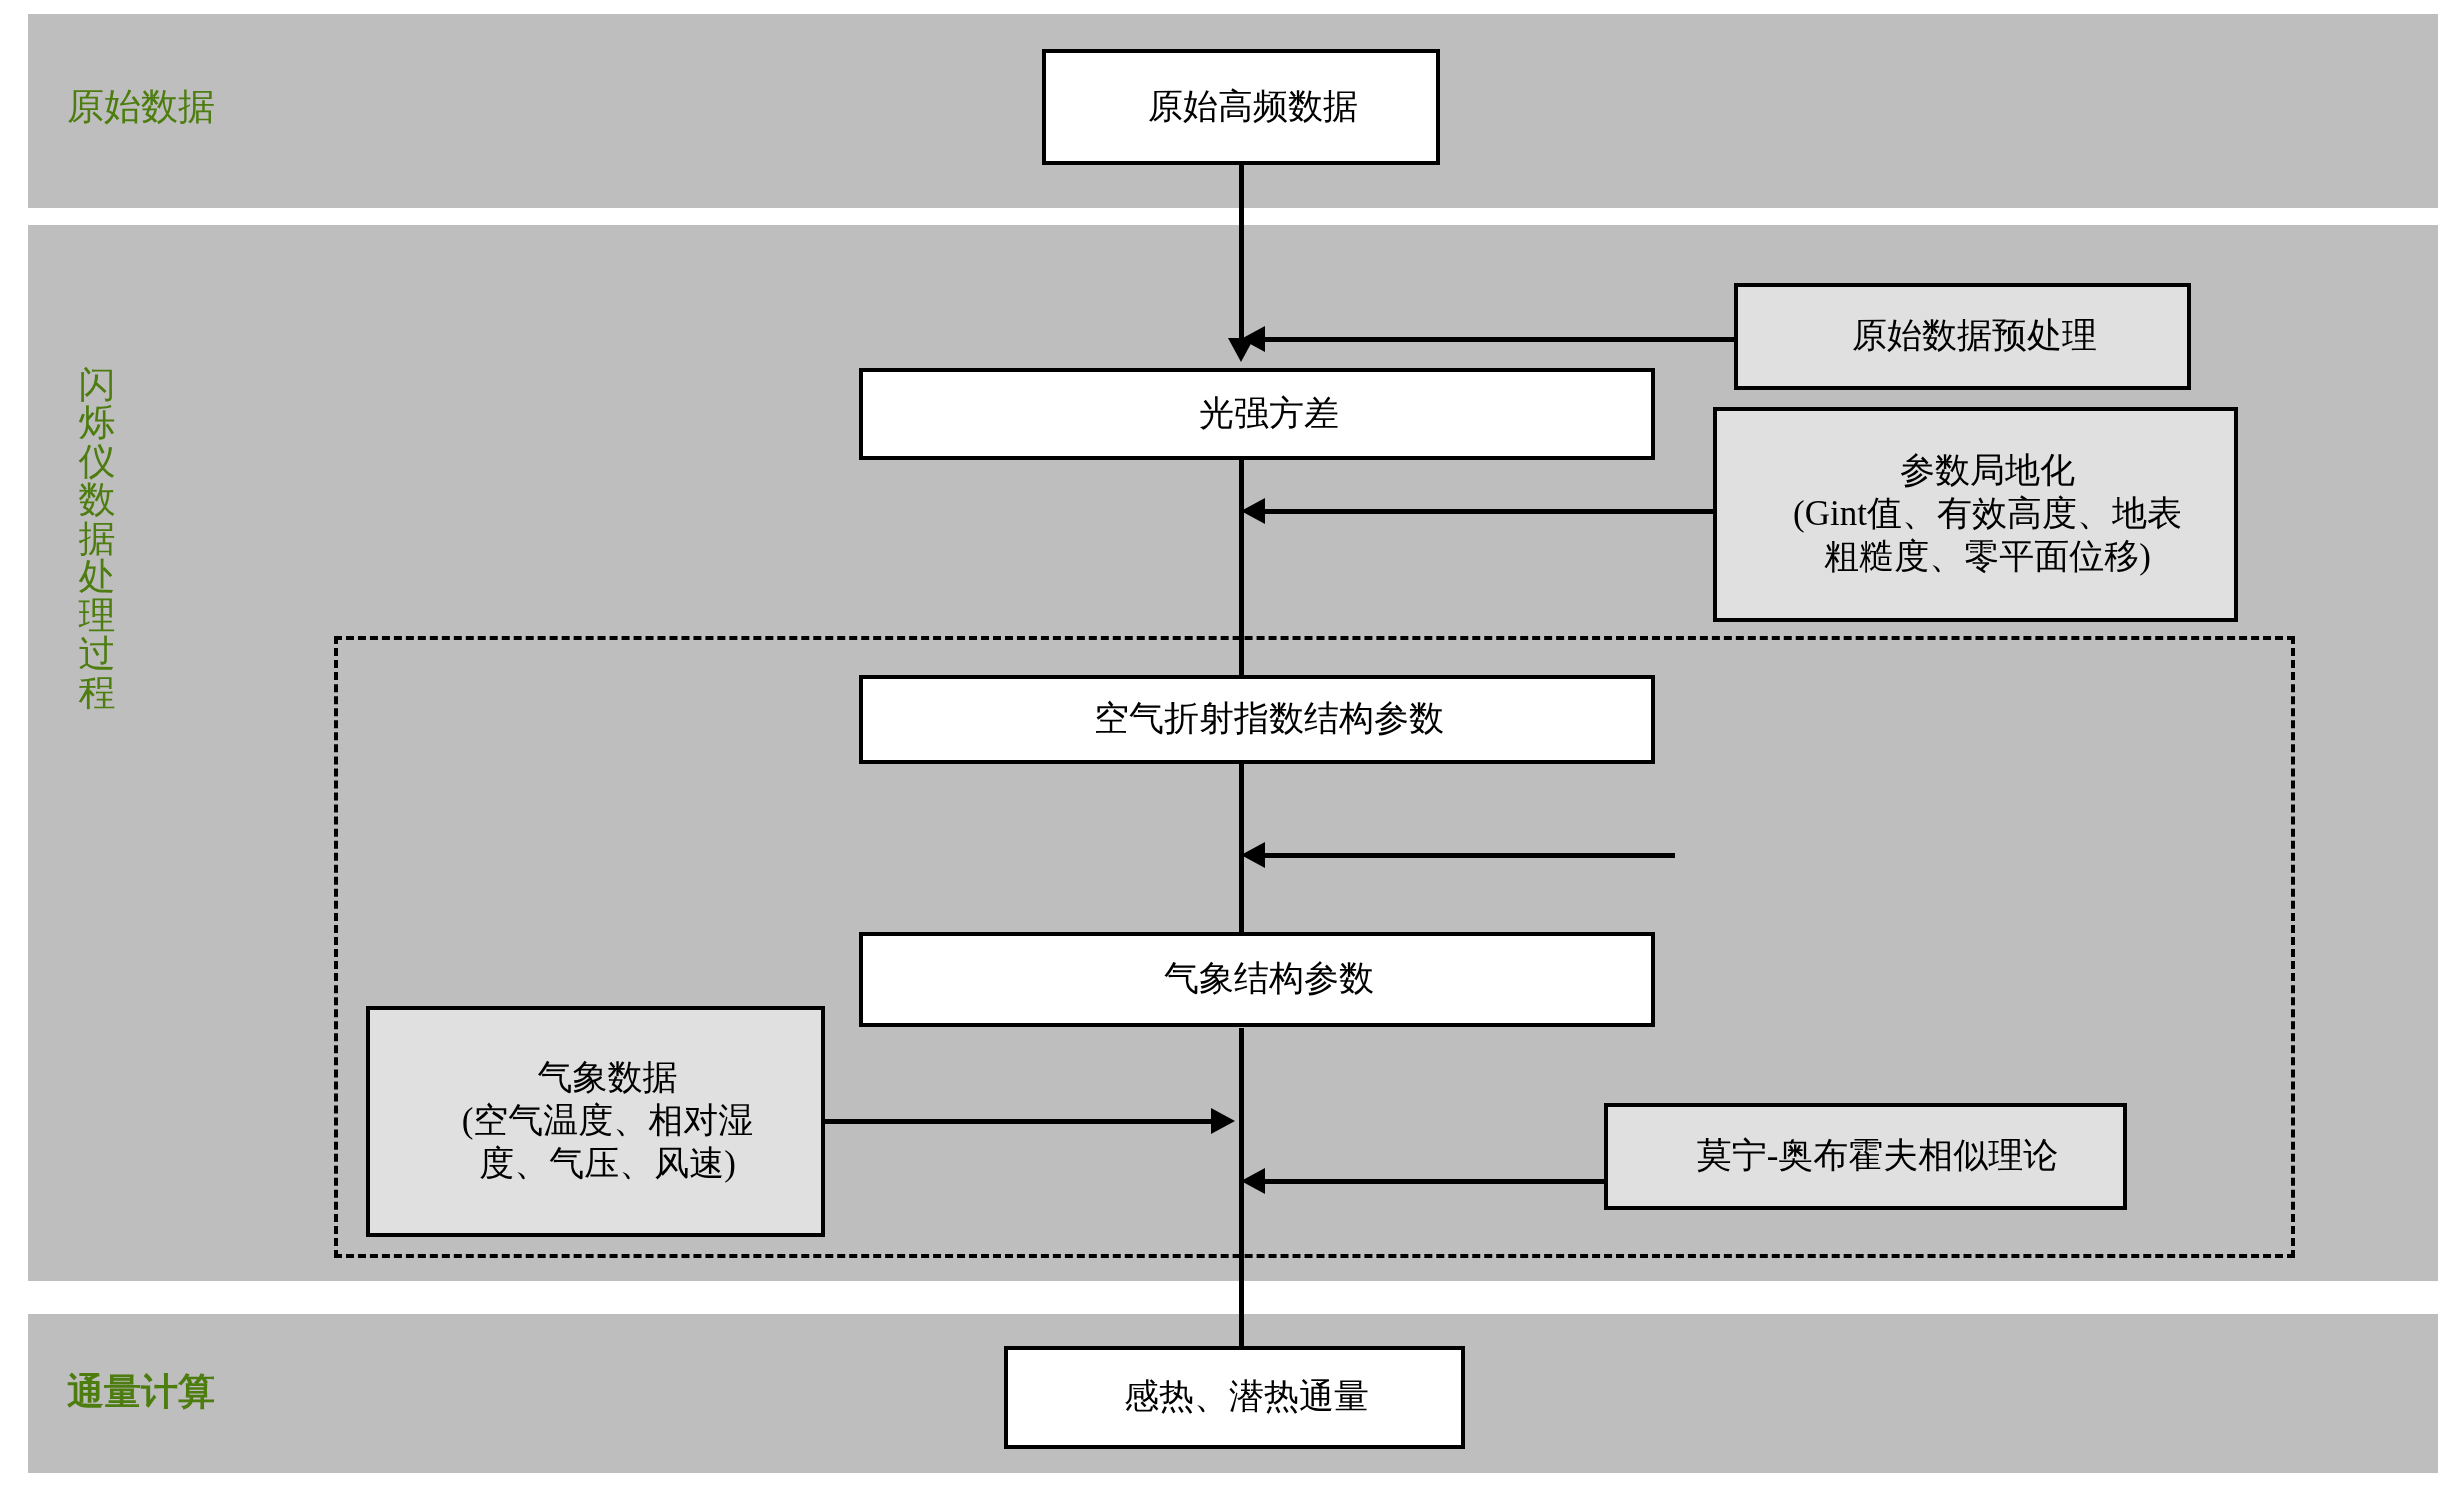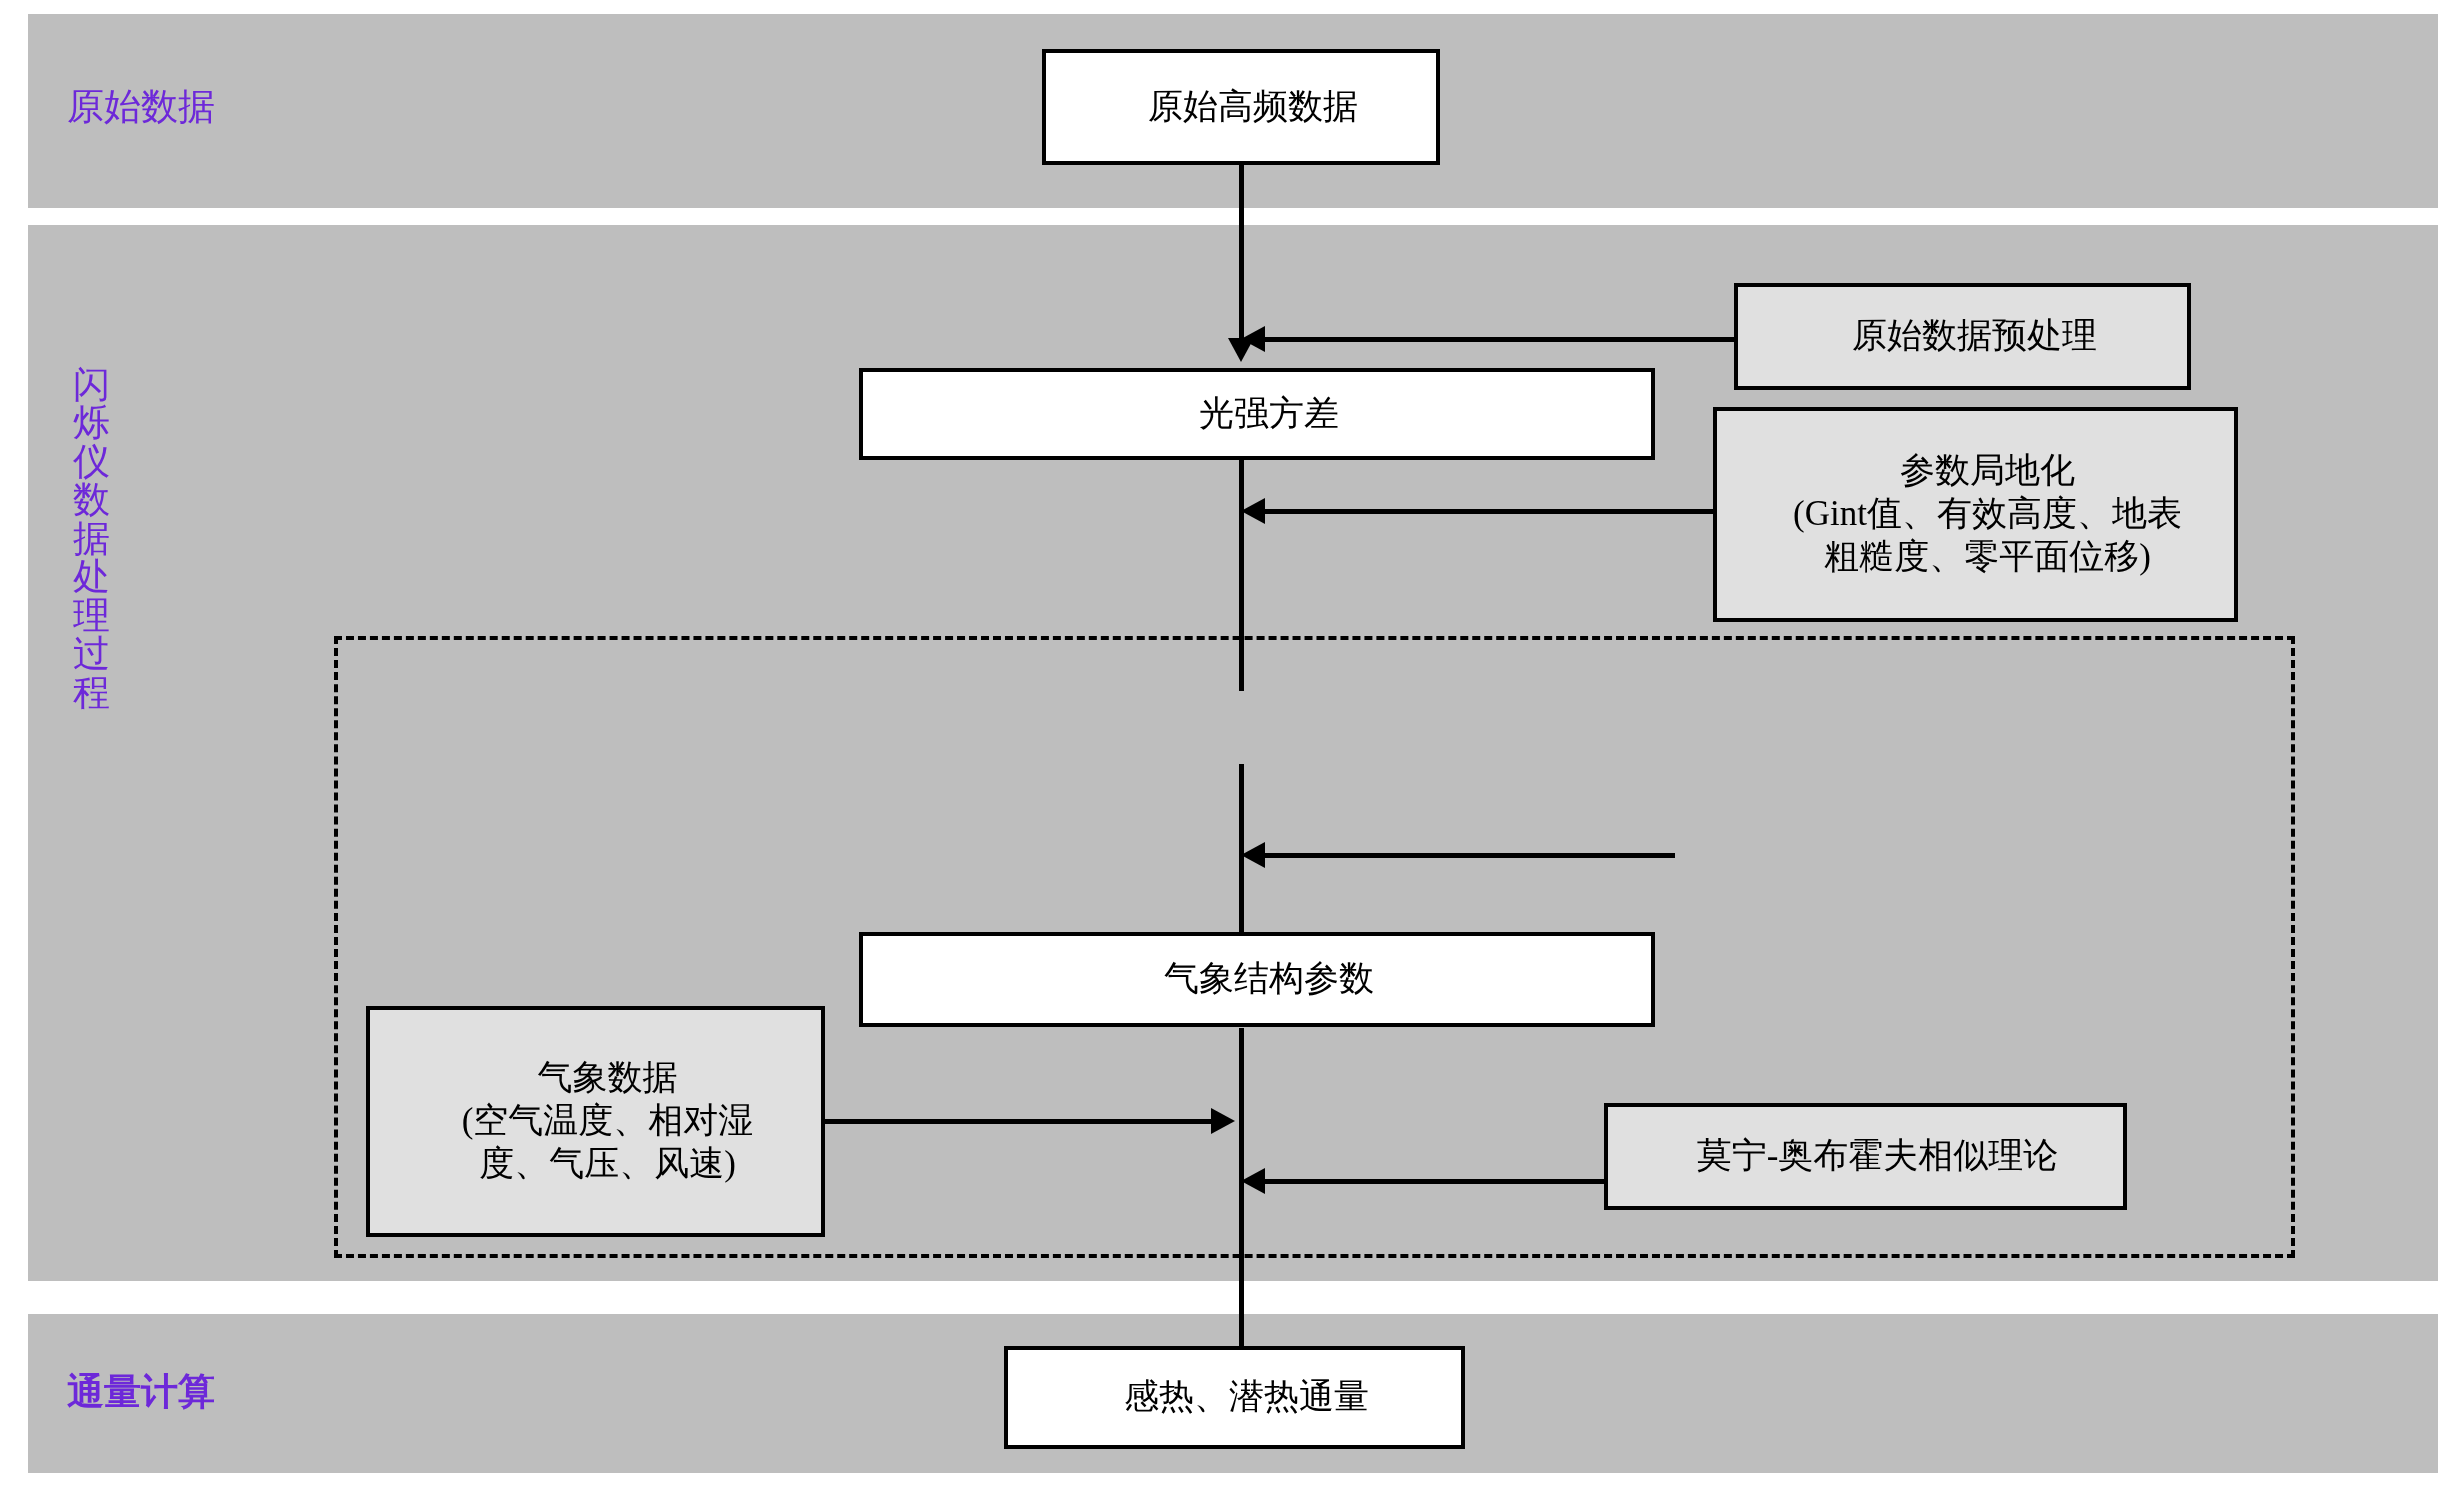--- a/index.html
+++ b/index.html
@@ -20,26 +20,26 @@
 
   
   .band {
     position: absolute;
     background: #bebebe;
   }
 
   
   .stage-label {
     position: absolute;
-    color: #6d28d9;
+    color: #4d7c0f;
     font-size: 37px;
     line-height: 1.04;
     letter-spacing: 0;
     white-space: pre-line;
-    text-align: left;
+    text-align: center;
   }
   .stage-label.horiz {
     white-space: nowrap;
   }
 
   
   .node {
     position: absolute;
     box-sizing: border-box;
     border: 4px solid #000000;
@@ -143,20 +143,23 @@
   <div class="arrow-left" style="left:1241px; top:1168px;"></div>
 
   <div class="node white" style="left:1042px; top:49px; width:398px; height:116px;">
     <span class="txt">原始高频数据</span>
   </div>
 
   <div class="node white" style="left:859px; top:368px; width:796px; height:92px;">
     <span class="txt">光强方差</span>
   </div>
 
+  <div class="node white" style="left:859px; top:675px; width:796px; height:89px;">
+    <span class="txt">空气折射指数结构参数</span>
+  </div>
 
   <div class="node white" style="left:859px; top:932px; width:796px; height:95px;">
     <span class="txt">气象结构参数</span>
   </div>
 
   <div class="node white" style="left:1004px; top:1346px; width:461px; height:103px;">
     <span class="txt">感热、潜热通量</span>
   </div>
 
   <div class="node grey" style="left:1734px; top:283px; width:457px; height:107px;">

